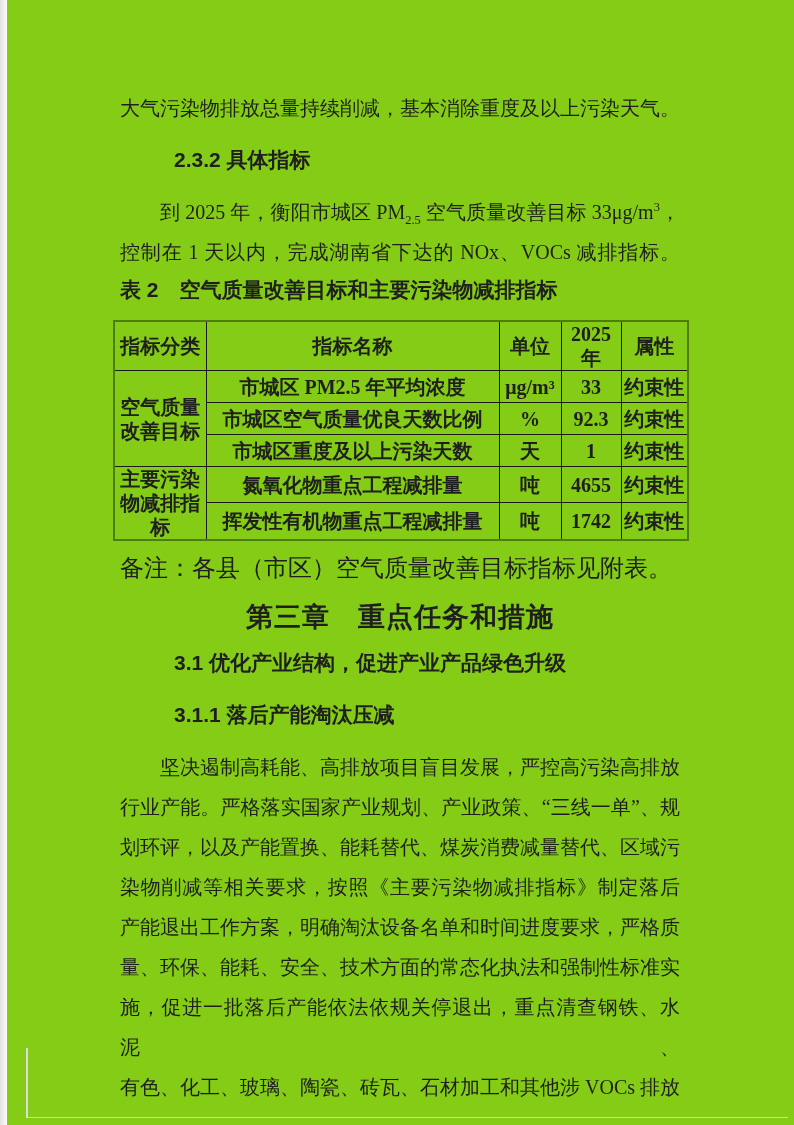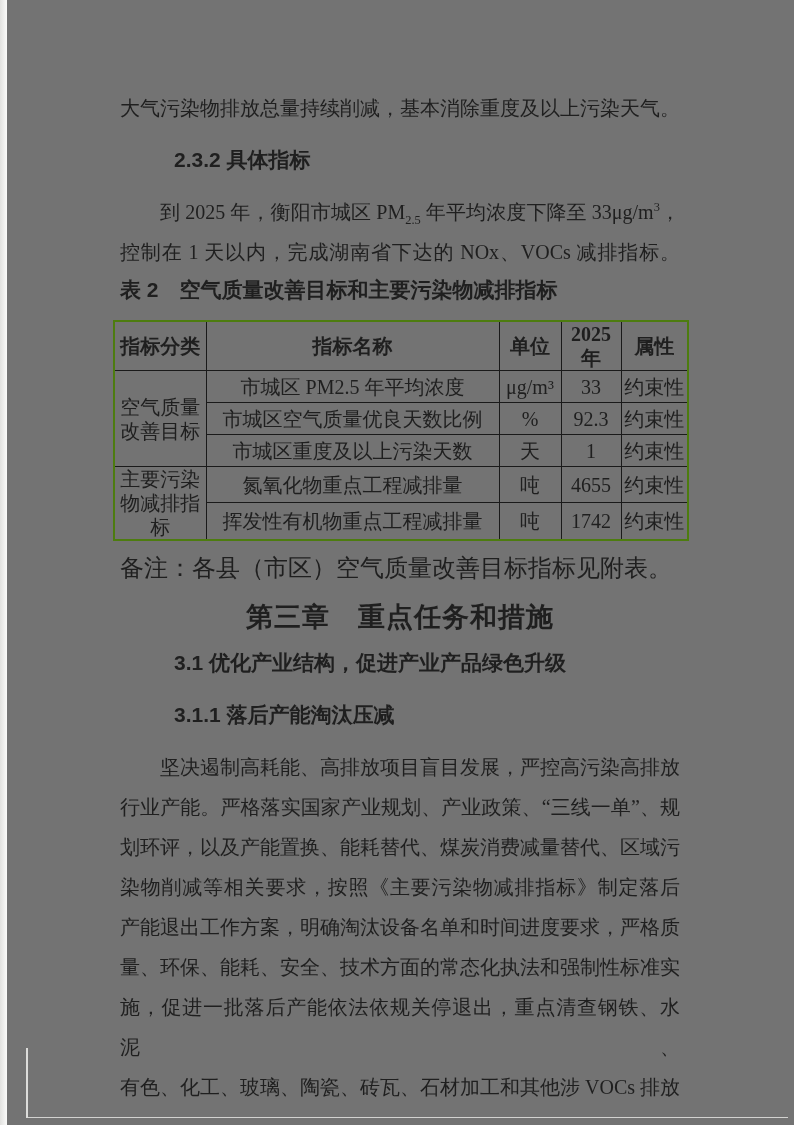--- a/index.html
+++ b/index.html
@@ -1,20 +1,20 @@
 <!DOCTYPE html>
 <html lang="zh"><head>
 <meta charset="utf-8">
 <style>
   html,body{margin:0;padding:0;background:#9a9a9a;}
   .page{
     position:relative;
     width:794px;height:1125px;
     margin:0 auto;
-    background:#737373;
+    background:#84cc16;
     overflow:hidden;
     font-family:"Liberation Serif","DejaVu Serif",serif;
     color:#1f1f1f;
   }
   .content{
     position:absolute;
     left:120px;top:88px;
     width:560px;
   }
   .bodyline{
@@ -54,21 +54,21 @@
   }
   table.indicator th, table.indicator td{
     border:1.5px solid #1a1a1a;
     text-align:center;
     vertical-align:middle;
     padding:0 2px;
     font-size:20px;
     line-height:24px;
   }
   table.indicator th{height:36px;font-weight:bold;}
-  table.indicator td{height:31px;font-weight:normal;}
+  table.indicator td{height:31px;font-weight:bold;}
   td.cat{line-height:25px;}
   .note{
     margin-top:14px;
     font-size:24px;
     line-height:26px;
   }
   .chapter{
     margin:16px 0 0 0;
     font-family:"Liberation Sans","DejaVu Sans",sans-serif;
     font-size:27px;
@@ -96,21 +96,21 @@
 </head>
 <body>
 
 <div class="page">
   <div class="content">
 
     <div class="bodyline jline">大气污染物排放总量持续削减，基本消除重度及以上污染天气。</div>
 
     <h3 class="subheading">2.3.2 具体指标</h3>
 
-    <div class="bodyline jline indent"><span>到 2025 年，衡阳市城区 PM</span><sub>2.5</sub><span> 年平均浓度下降至 33μg/m</span><sup>3</sup><span>，</span></div>
+    <div class="bodyline jline indent"><span>到 2025 年，衡阳市城区 PM</span><sub>2.5</sub><span> 空气质量改善目标 33μg/m</span><sup>3</sup><span>，</span></div>
     <div class="bodyline jline">控制在 1 天以内，完成湖南省下达的 NOx、VOCs 减排指标。</div>
 
     <div class="table-title">表 2　空气质量改善目标和主要污染物减排指标</div>
 
     <table class="indicator">
       <colgroup>
         <col style="width:92px">
           <col style="width:293px">
           <col style="width:62px">
           <col style="width:60px">

